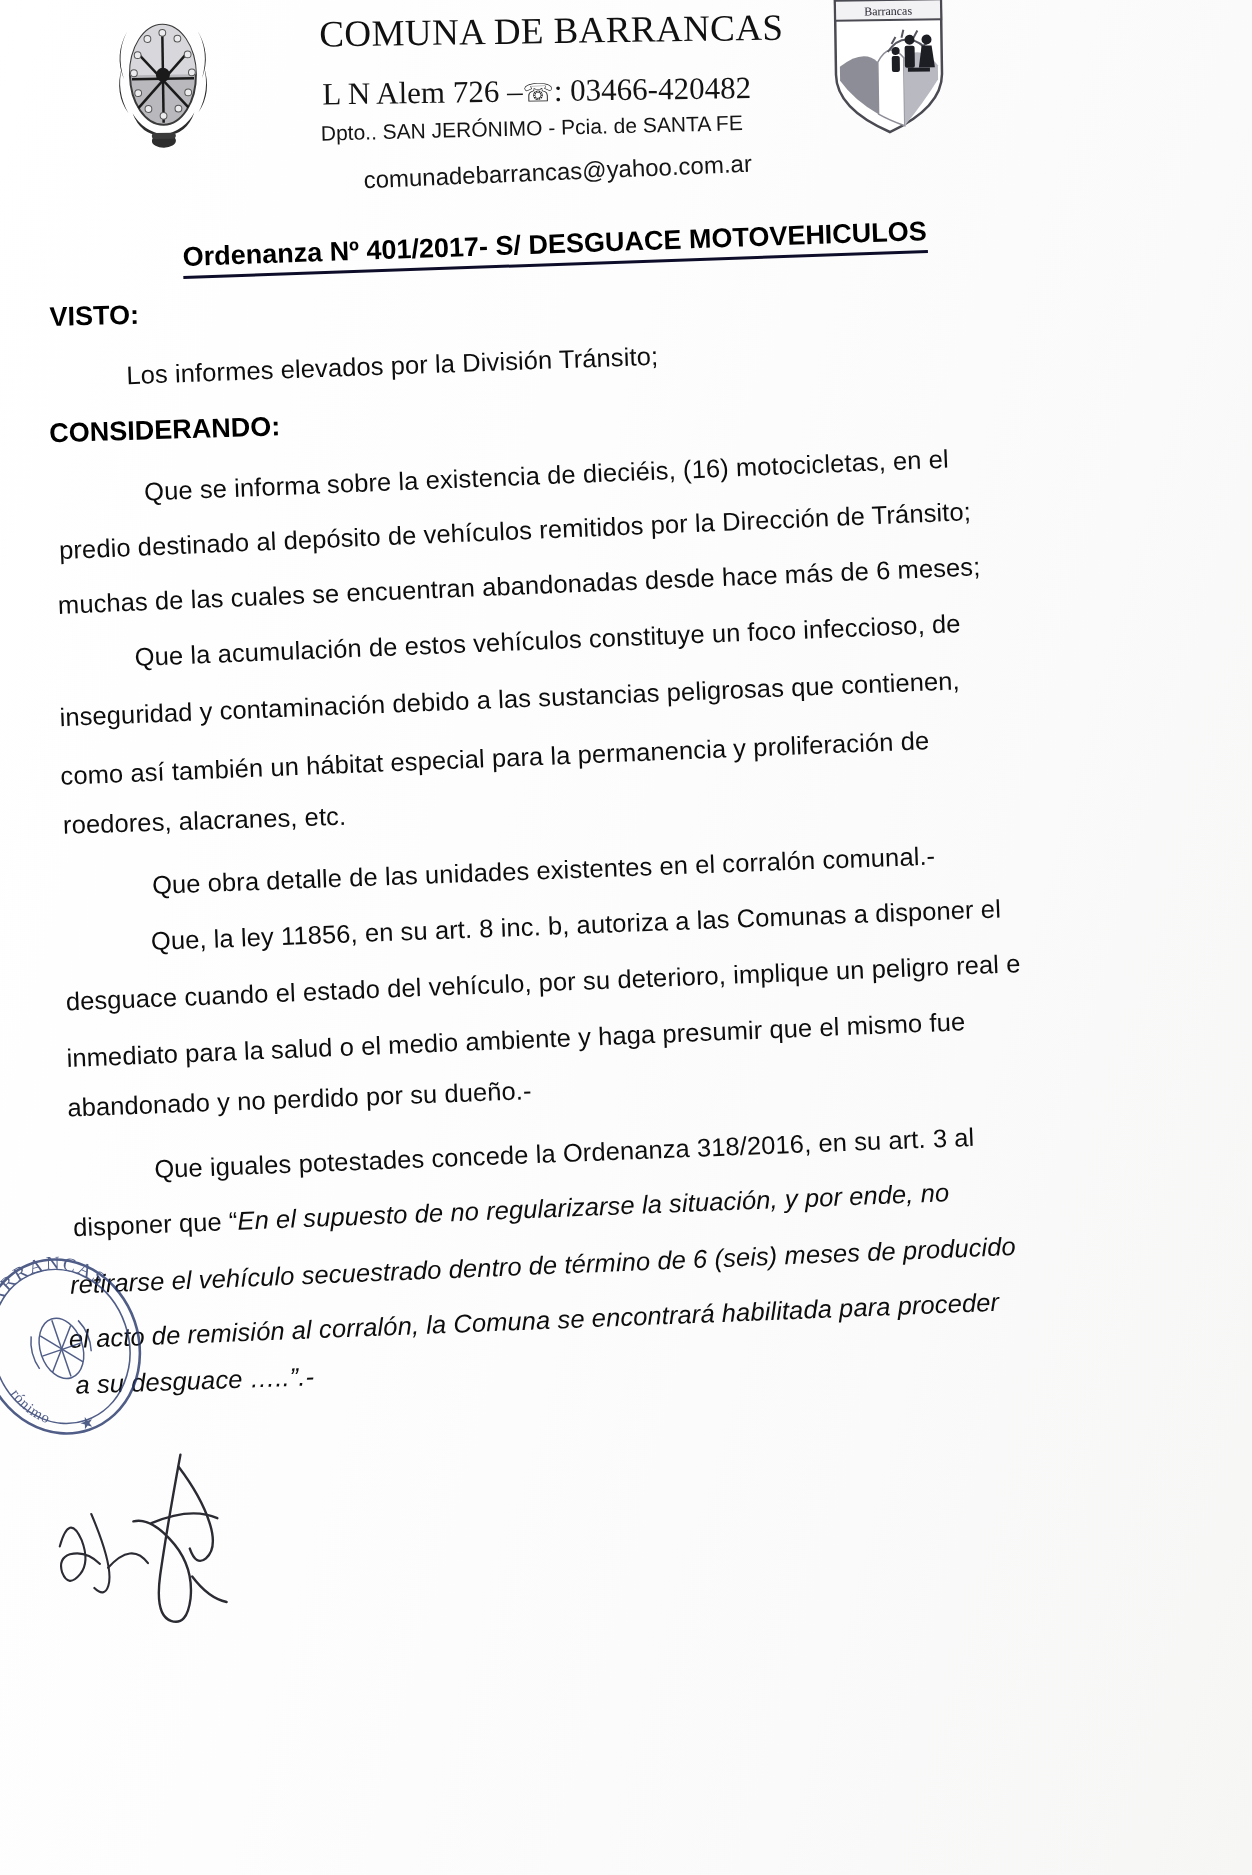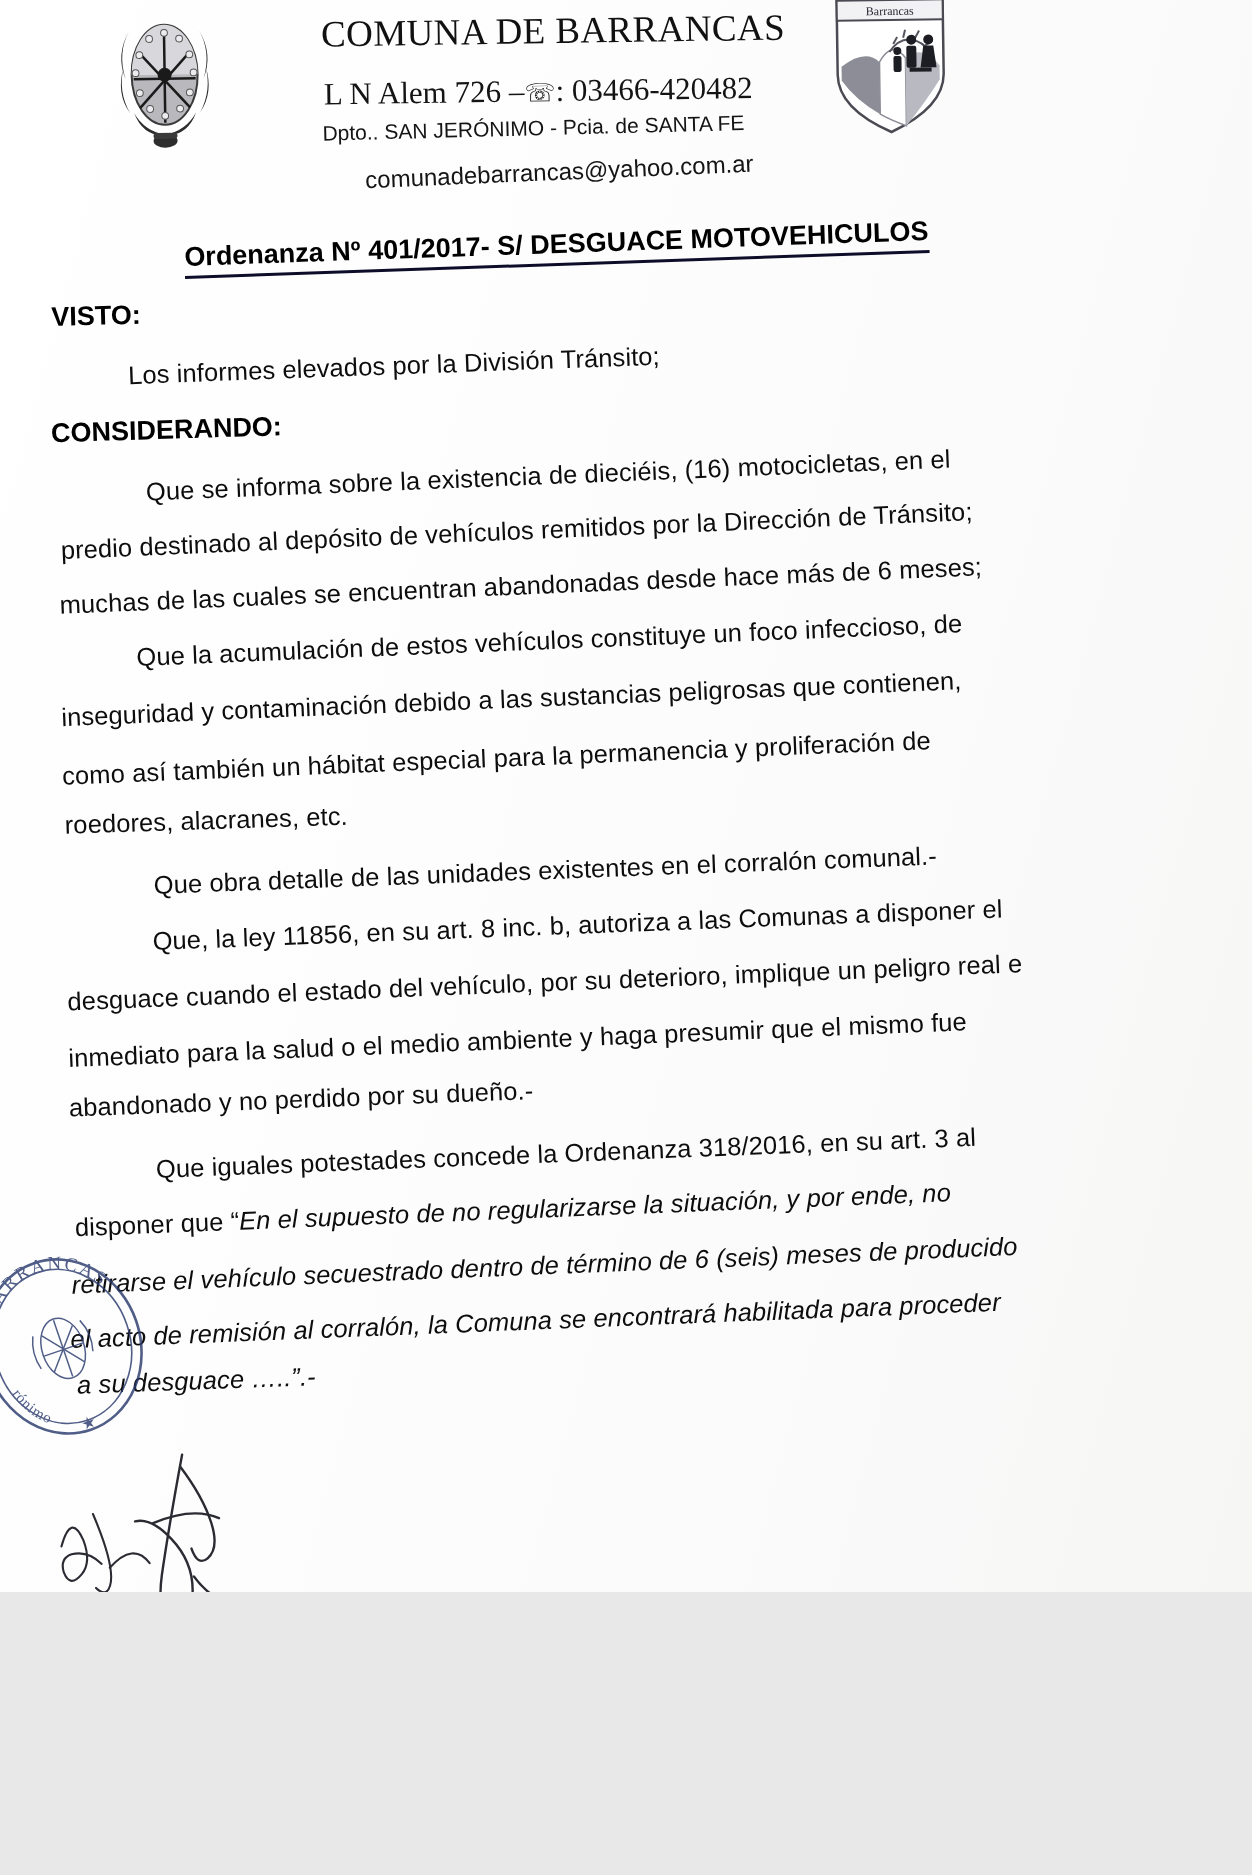--- a/index.html
+++ b/index.html
@@ -1,19 +1,19 @@
 <!DOCTYPE html>
 <html><head>
 <meta charset="utf-8">
 <title>Ordenanza</title>
 <style>
   html,body{margin:0;padding:0;background:#e8e8e8;}
   body{font-family:"Liberation Sans",sans-serif;}
   .page{
-    position:relative;width:1252px;height:1592px;background:#ffffff;
+    position:relative;width:1252px;height:1875px;background:#ffffff;
     overflow:hidden;
     background-image:
       linear-gradient(90deg, rgba(0,0,0,0.018) 1px, transparent 1px),
       linear-gradient(90deg, rgba(0,0,0,0.012) 1px, transparent 1px),
       linear-gradient(90deg, rgba(0,0,0,0.012) 1px, transparent 1px);
     background-size:265px 100%, 83px 100%, 121px 100%;
     background-position:260px 0, 700px 0, 1040px 0;
   }
   .scanbg{position:absolute;inset:0;
     background:linear-gradient(105deg,#ffffff 0%,#fdfdfd 40%,#fafafa 72%,#f6f6f5 100%);

